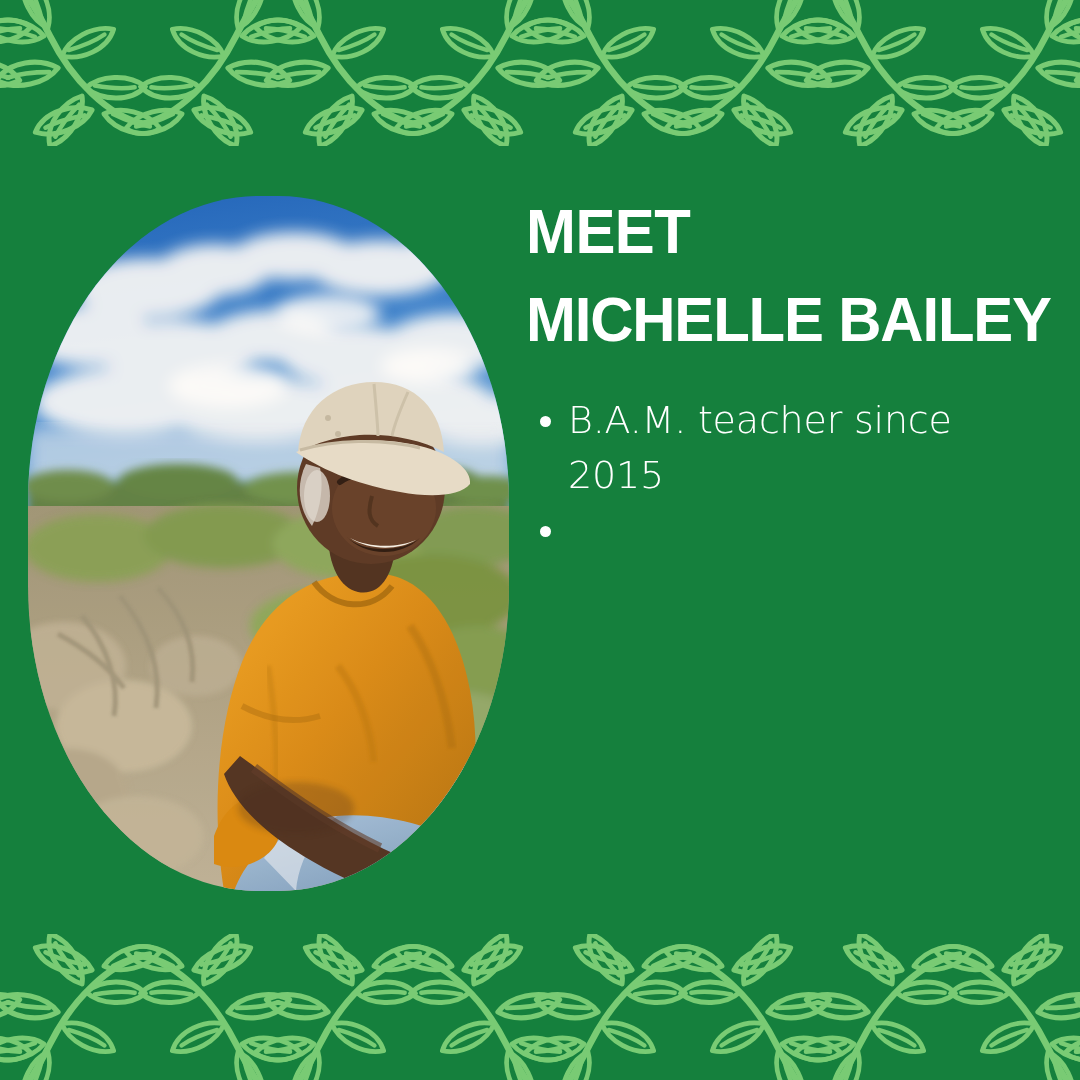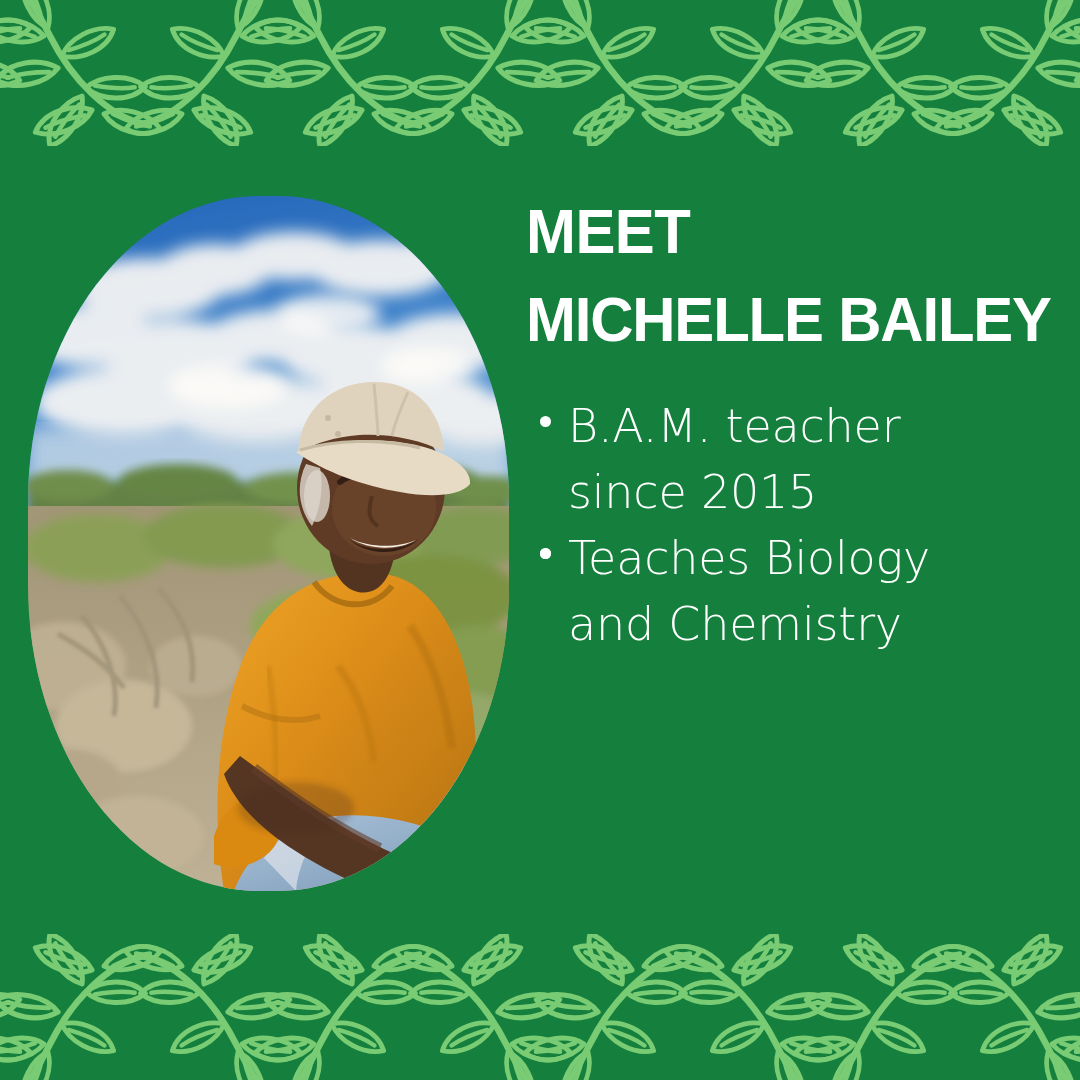--- a/index.html
+++ b/index.html
@@ -76,22 +76,22 @@
     list-style: none;
     margin: 0;
     padding: 0;
     margin-top: 38px;
   }
   #bullet-list li {
     position: relative;
     color: #ffffff;
     font-family: "DejaVu Sans", sans-serif;
     font-weight: 300;
-    font-size: 46px;
-    line-height: 66px;
+    font-size: 38px;
+    line-height: 55px;
     padding-left: 42px;
     letter-spacing: -0.2px;
     max-width: 460px;
   }
   #bullet-list li .dot {
     position: absolute;
     left: 14px;
     top: 23px;
     width: 11px;
     height: 11px;
@@ -330,24 +330,20 @@
     </h1>
 
     <ul id="bullet-list">
       <li>
         <span class="dot"></span>
         <span>B.A.M. teacher since 2015</span>
       </li>
       <li>
         <span class="dot"></span>
       </li>
-      <li>
-        <span class="dot"></span>
-        <span>Teaches Biology and Chemistry</span>
-      </li>
     </ul>
 
   </div>
 
   <div class="leaf-border bottom">
     <svg viewBox="0 0 1080 150" xmlns="http://www.w3.org/2000/svg" aria-hidden="true">
       <g>
         <use href="#sprigPair" transform="translate(-132,0)"></use>
         <use href="#sprigPair" transform="translate(138,0)"></use>
         <use href="#sprigPair" transform="translate(408,0)"></use>

